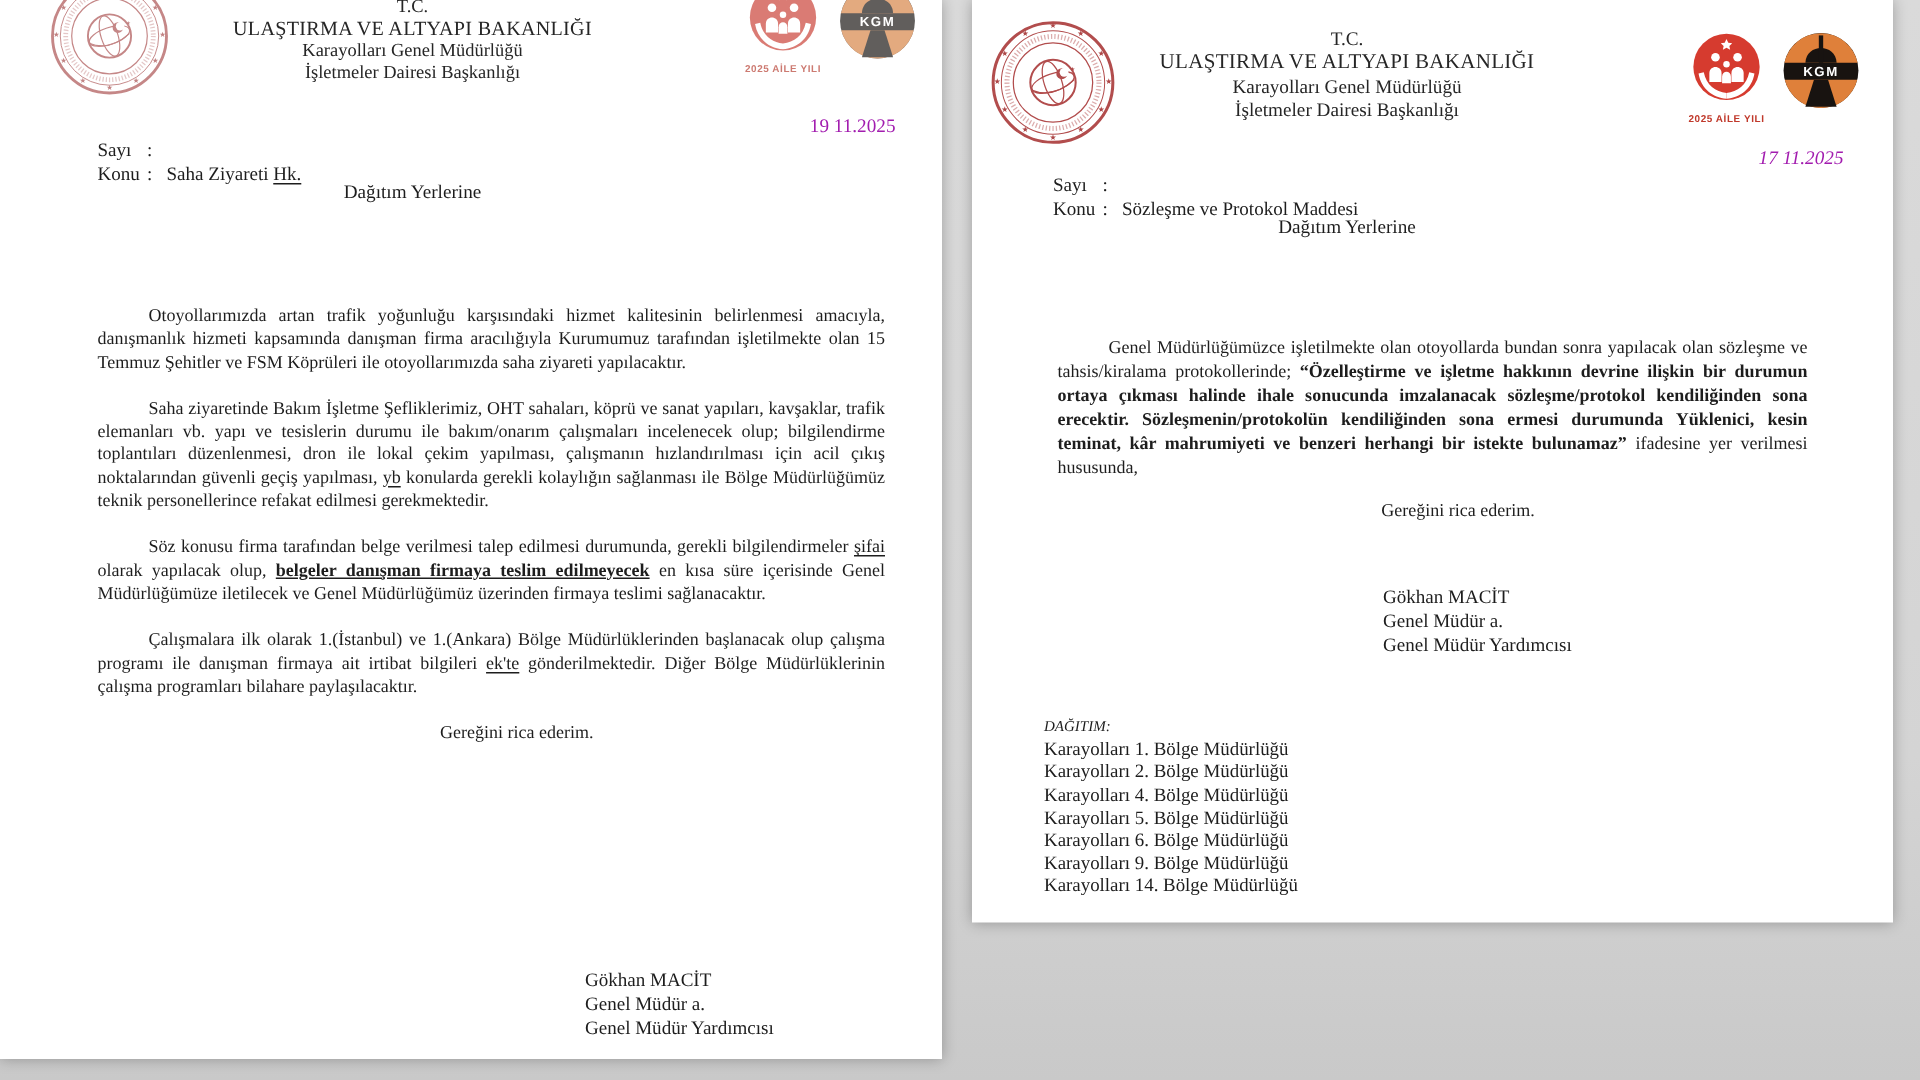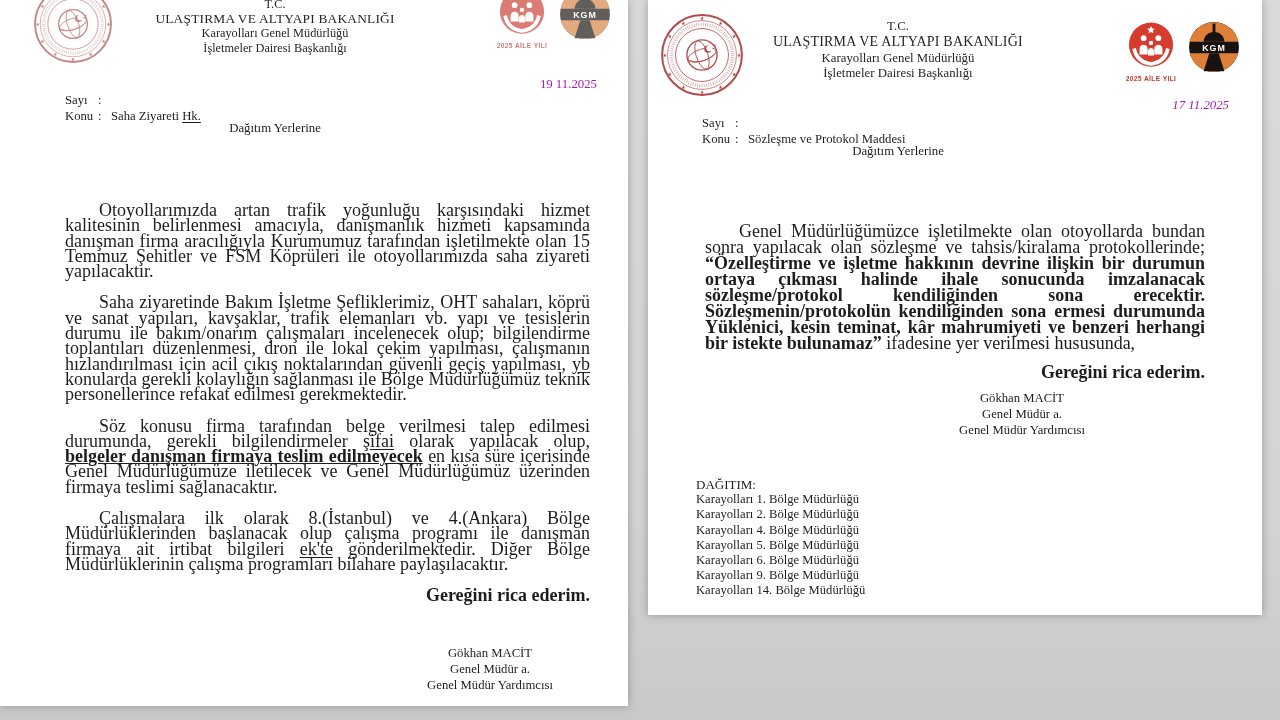--- a/index.html
+++ b/index.html
@@ -46,40 +46,40 @@
   .meta-colon { width:13px; }
 
   .recipient { position:absolute; text-align:center; font-size:12.8px; }
   .pos-left-recipient  { left:80px; top:121px; width:390px; }
   .pos-right-recipient { left:55px; top:144px; width:390px; }
 
   
   .letter-body { position:absolute; }
   .pos-left-body  { left:65px; top:203px; right:38px; }
   .pos-right-body { left:57px; top:223px; right:57px; }
-  .para { font-size:18px; line-height:15.3px; text-align:justify;
+  .para { font-size:12px; line-height:15.3px; text-align:justify;
           text-indent:34px; margin-bottom:16px; color:#1d1d1d; }
   .pos-right-body .para { line-height:16px; margin-bottom:13px; }
-  .closing { text-align:right;font-weight:bold; }
+  .closing { text-align:center; }
   .seg-bold { font-weight:bold; }
   .seg-underline { text-decoration:underline; text-decoration-thickness:1.2px; }
   .seg-squiggle { text-decoration-line:underline; text-decoration-style:wavy;
                   text-decoration-color:#cf2e2e; text-decoration-thickness:1px;
                   text-underline-offset:2px;text-decoration:underline; }
 
   
-  .signature { position:absolute; text-align:center; }
+  .signature { position:absolute; text-align:left; }
   .pos-left-signature  { left:390px; top:646px; width:200px; }
   .pos-right-signature { left:274px; top:391px; width:200px; }
   .signature div { font-size:12.7px; line-height:15.9px; }
 
   
   .distribution { position:absolute; }
   .pos-right-dist { left:48px; top:477px; }
-  .dist-title { font-size:13px; line-height:15.2px; }
+  .dist-title { font-size:10px; line-height:15.2px;font-style:italic; }
   .dist-items div { font-size:12.6px; line-height:15.2px; }
 </style>
 </head>
 <body>
 
 <div class="canvas">
 
   <section class="page page-left">
     <div class="logo-wrap pos-left-emblem logo-faded">
   <svg viewBox="0 0 100 100" width="100%" height="100%">
@@ -164,21 +164,21 @@
       </div>
     </div>
 
     <div class="recipient pos-left-recipient">Dağıtım Yerlerine</div>
 
     <div class="letter-body pos-left-body">
       <div>
           <p class="para"><span>Otoyollarımızda artan trafik yoğunluğu karşısındaki hizmet kalitesinin belirlenmesi amacıyla, danışmanlık hizmeti kapsamında danışman firma aracılığıyla Kurumumuz tarafından işletilmekte olan 15 Temmuz Şehitler ve FSM Köprüleri ile otoyollarımızda saha ziyareti yapılacaktır.</span></p>
           <p class="para"><span>Saha ziyaretinde Bakım İşletme Şefliklerimiz, OHT sahaları, köprü ve sanat yapıları, kavşaklar, trafik elemanları vb. yapı ve tesislerin durumu ile bakım/onarım çalışmaları incelenecek olup; bilgilendirme toplantıları düzenlenmesi, dron ile lokal çekim yapılması, çalışmanın hızlandırılması için acil çıkış noktalarından güvenli geçiş yapılması, </span><span class="seg-squiggle">yb</span><span> konularda gerekli kolaylığın sağlanması ile Bölge Müdürlüğümüz teknik personellerince refakat edilmesi gerekmektedir.</span></p>
           <p class="para"><span>Söz konusu firma tarafından belge verilmesi talep edilmesi durumunda, gerekli bilgilendirmeler </span><span class="seg-squiggle">şifai</span><span> olarak yapılacak olup, </span><span class="seg-bold seg-underline">belgeler danışman firmaya teslim edilmeyecek</span><span> en kısa süre içerisinde Genel Müdürlüğümüze iletilecek ve Genel Müdürlüğümüz üzerinden firmaya teslimi sağlanacaktır.</span></p>
-          <p class="para"><span>Çalışmalara ilk olarak 8.(İstanbul) ve 4.(Ankara) Bölge Müdürlüklerinden başlanacak olup çalışma programı ile danışman firmaya ait irtibat bilgileri </span><span class="seg-squiggle">ek'te</span><span> gönderilmektedir. Diğer Bölge Müdürlüklerinin çalışma programları bilahare paylaşılacaktır.</span></p>
+          <p class="para"><span>Çalışmalara ilk olarak 1.(İstanbul) ve 1.(Ankara) Bölge Müdürlüklerinden başlanacak olup çalışma programı ile danışman firmaya ait irtibat bilgileri </span><span class="seg-squiggle">ek'te</span><span> gönderilmektedir. Diğer Bölge Müdürlüklerinin çalışma programları bilahare paylaşılacaktır.</span></p>
         </div>
       <p class="para closing">Gereğini rica ederim.</p>
     </div>
 
     <div class="signature pos-left-signature">
         <div>Gökhan MACİT</div>
         <div>Genel Müdür a.</div>
         <div>Genel Müdür Yardımcısı</div>
       </div>
   </section>

